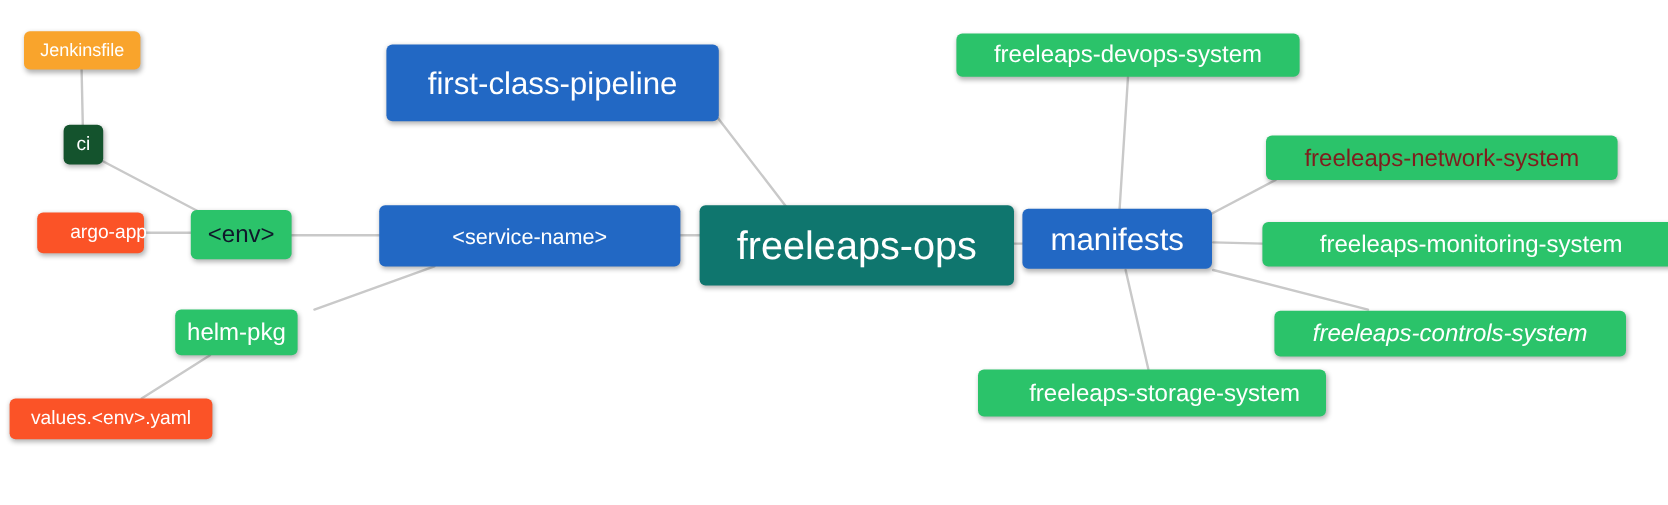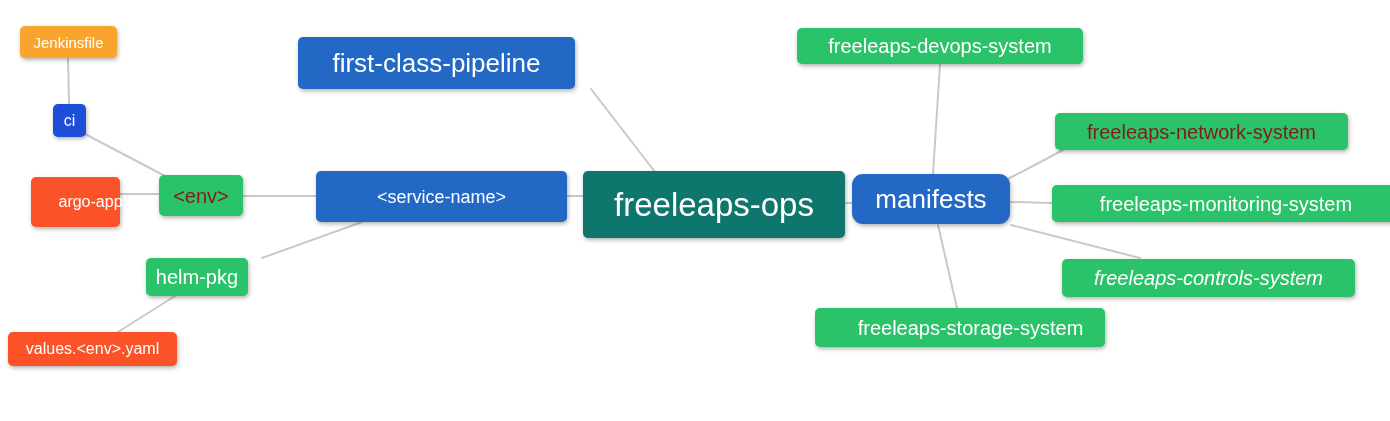--- a/index.html
+++ b/index.html
@@ -53,27 +53,27 @@
       <line x1="567" y1="196" x2="583" y2="196" stroke="#c9c9c9" stroke-width="2" stroke-linecap="round"></line>
       <line x1="845" y1="203" x2="852" y2="203" stroke="#c9c9c9" stroke-width="2" stroke-linecap="round"></line>
       <line x1="933" y1="174" x2="940" y2="64" stroke="#c9c9c9" stroke-width="2" stroke-linecap="round"></line>
       <line x1="1008" y1="179" x2="1063" y2="150" stroke="#c9c9c9" stroke-width="2" stroke-linecap="round"></line>
       <line x1="1011" y1="202" x2="1052" y2="203" stroke="#c9c9c9" stroke-width="2" stroke-linecap="round"></line>
       <line x1="1011" y1="225" x2="1140" y2="258" stroke="#c9c9c9" stroke-width="2" stroke-linecap="round"></line>
       <line x1="938" y1="225" x2="957" y2="308" stroke="#c9c9c9" stroke-width="2" stroke-linecap="round"></line>
     </svg>
 
 <div class="node" style="left: 20px; top: 26px; width: 97px; height: 32px; background: rgb(249, 164, 44); color: rgb(255, 255, 255); font-size: 15px;">Jenkinsfile</div>
-    <div class="node" style="left: 53px; top: 104px; width: 33px; height: 33px; background: #1d4ed8; color: rgb(255, 255, 255); font-size: 16px;">ci</div>
-    <div class="node" style="left: 31px; top: 177px; width: 89px; height: 50px; background: rgb(251, 83, 39); color: rgb(255, 255, 255); font-size: 16px; padding-left: 38px;">argo-app</div>
-    <div class="node" style="left: 159px; top: 175px; width: 84px; height: 41px; background: rgb(43, 195, 106); color: #7f1d1d; font-size: 20px;">&lt;env&gt;</div>
+    <div class="node" style="left: 53px; top: 104px; width: 33px; height: 33px; background: #14532d; color: rgb(255, 255, 255); font-size: 16px;">ci</div>
+    <div class="node" style="left: 31px; top: 177px; width: 89px; height: 34px; background: rgb(251, 83, 39); color: rgb(255, 255, 255); font-size: 16px; padding-left: 38px;">argo-app</div>
+    <div class="node" style="left: 159px; top: 175px; width: 84px; height: 41px; background: rgb(43, 195, 106); color: #0f172a; font-size: 20px;">&lt;env&gt;</div>
     <div class="node" style="left: 146px; top: 258px; width: 102px; height: 38px; background: rgb(43, 195, 106); color: rgb(255, 255, 255); font-size: 20px;">helm-pkg</div>
     <div class="node" style="left: 8px; top: 332px; width: 169px; height: 34px; background: rgb(251, 83, 39); color: rgb(255, 255, 255); font-size: 16px;">values.&lt;env&gt;.yaml</div>
-    <div class="node" style="left: 298px; top: 37px; width: 277px; height: 52px; background: rgb(34, 104, 196); color: rgb(255, 255, 255); font-size: 26px;">first-class-pipeline</div>
+    <div class="node" style="left: 322px; top: 37px; width: 277px; height: 64px; background: rgb(34, 104, 196); color: rgb(255, 255, 255); font-size: 26px;">first-class-pipeline</div>
     <div class="node" style="left: 316px; top: 171px; width: 251px; height: 51px; background: rgb(34, 104, 196); color: rgb(255, 255, 255); font-size: 18px;">&lt;service-name&gt;</div>
     <div class="node" style="left: 583px; top: 171px; width: 262px; height: 67px; background: #0f766e; color: rgb(255, 255, 255); font-size: 33px;">freeleaps-ops</div>
-    <div class="node" style="left: 852px; top: 174px; width: 158px; height: 50px; background: rgb(34, 104, 196); color: rgb(255, 255, 255); font-size: 26px; border-radius: 11px;">manifests</div>
+    <div class="node" style="left: 852px; top: 174px; width: 158px; height: 50px; background: rgb(34, 104, 196); color: rgb(255, 255, 255); font-size: 26px;">manifests</div>
     <div class="node" style="left: 797px; top: 28px; width: 286px; height: 36px; background: rgb(43, 195, 106); color: rgb(255, 255, 255); font-size: 20px;">freeleaps-devops-system</div>
     <div class="node" style="left: 1055px; top: 113px; width: 293px; height: 37px; background: rgb(43, 195, 106); color: #7f1d1d; font-size: 20px;">freeleaps-network-system</div>
     <div class="node" style="left: 1052px; top: 185px; width: 348px; height: 37px; background: rgb(43, 195, 106); color: rgb(255, 255, 255); font-size: 20px;">freeleaps-monitoring-system</div>
     <div class="node" style="left: 1062px; top: 259px; width: 293px; height: 38px; background: rgb(43, 195, 106); color: rgb(255, 255, 255); font-size: 20px; font-style: italic;">freeleaps-controls-system</div>
     <div class="node" style="left: 815px; top: 308px; width: 290px; height: 39px; background: rgb(43, 195, 106); color: rgb(255, 255, 255); font-size: 20px; padding-left: 29px;">freeleaps-storage-system</div>
   </div>
 
 </body></html>

